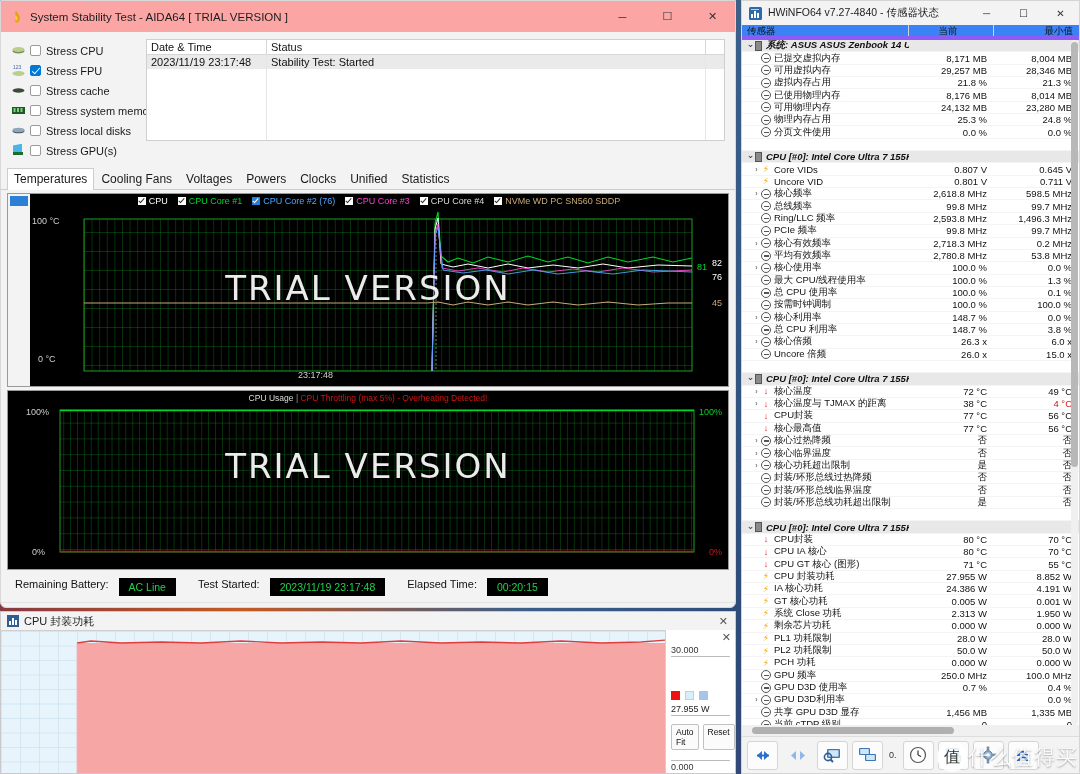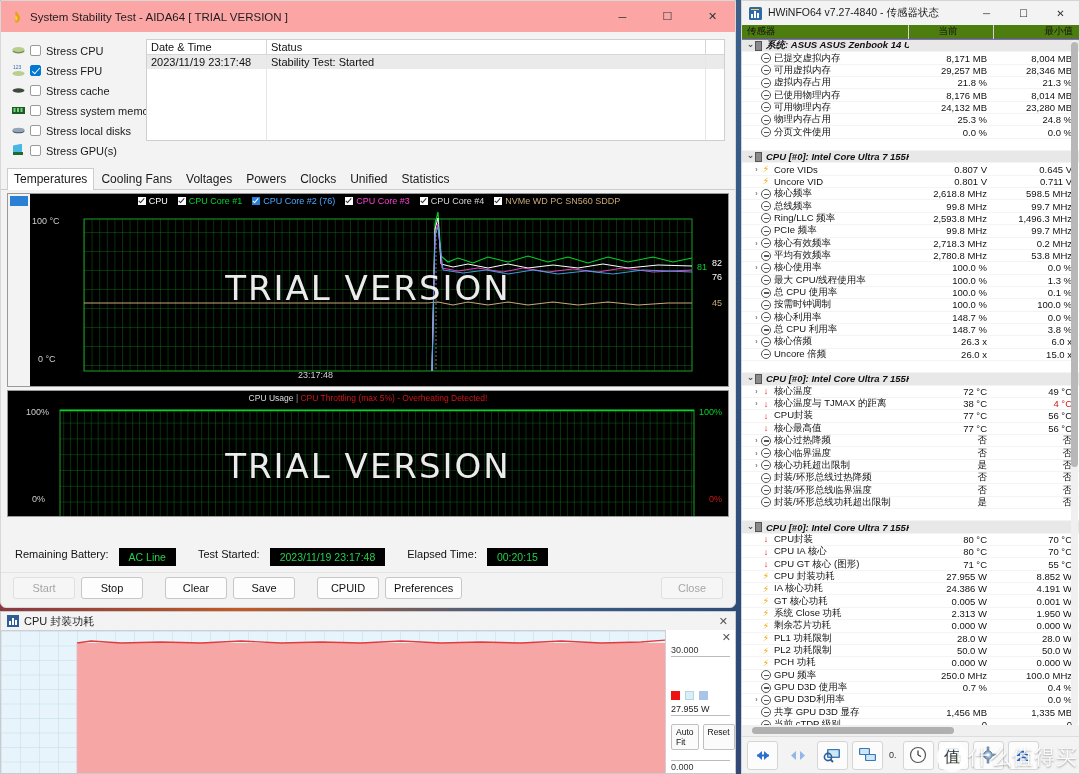--- a/index.html
+++ b/index.html
@@ -52,21 +52,21 @@
 
   .tabs { display:flex; padding:0 6px; margin-top:4px; flex:none;
           border-bottom:1px solid #cdcdcd; }
   .tab { font-size:12px; padding:3px 6px 4px 6px; color:#1a1a1a; cursor:default;
          border:1px solid transparent; border-bottom:none; position:relative; top:1px; }
   .tab.active { background:#fff; border-color:#cdcdcd; }
 
   .charts { flex:1; padding:3px 6px 0 6px; display:flex; flex-direction:column; gap:3px; }
   .chart-wrap { background:#000; border:1px solid #9a9a9a; position:relative; overflow:hidden; }
   #chart-temp { height:194px; }
-  #chart-usage { height:127px; }
+  #chart-usage { height:180px; }
 
   .legend { position:absolute; left:0; top:2px; width:100%; display:flex;
             justify-content:center; gap:10px; z-index:5; }
   .leg-item { display:flex; align-items:center; font-size:9px; white-space:nowrap; }
   .leg-cb { width:8px; height:8px; background:#fff; margin-right:3px; position:relative; flex:none; }
   .leg-cb:after { content:""; position:absolute; left:2px; top:0px; width:2px; height:5px;
         border:solid #333; border-width:0 1.2px 1.2px 0; transform:rotate(42deg); }
   .leg-cb.sel { background:#2b7fd4; }
   .leg-cb.sel:after { border-color:#fff; }
 
@@ -128,21 +128,21 @@
     background:#f0f0f0; border:1px solid #d4d4d4; display:flex; flex-direction:column;
     overflow:hidden;
   }
   .hw-title { height:24px; display:flex; align-items:center; padding-left:7px;
               background:#f3f3f3; flex:none; }
   .hw-title .t { font-size:10.5px; color:#1d1d1d; white-space:nowrap; }
   .hw-wbtns { margin-left:auto; display:flex; }
   .hw-wbtn { width:37px; height:24px; display:flex; align-items:center; justify-content:center;
              font-size:10px; color:#333; }
 
-  .hw-colhead { display:flex; height:15px; background:#4d7c0f; border-bottom:1px solid #8b5cf6;
+  .hw-colhead { display:flex; height:15px; background:#3b82f6; border-bottom:4px solid #8b5cf6;
                 flex:none; font-size:9.5px; color:#111; }
   .hc1 { flex:1; padding-left:5px; border-right:1px solid #d2d2d2; }
   .hc2 { width:85px; text-align:center; padding-right:6px; border-right:1px solid #d2d2d2; }
   .hc3 { width:85px; text-align:right; padding-right:6px; }
 
   .hw-rows { flex:1; overflow:hidden; background:#fff; position:relative; }
   .hw-row { display:flex; height:12.35px; align-items:center; font-size:9.5px; color:#111;
             border-bottom:1px solid #f4f4f4; }
   .hw-row.group { background:#e8e8e8; font-style:italic; font-weight:bold; }
   .hw-row.blank { background:#fff; }

